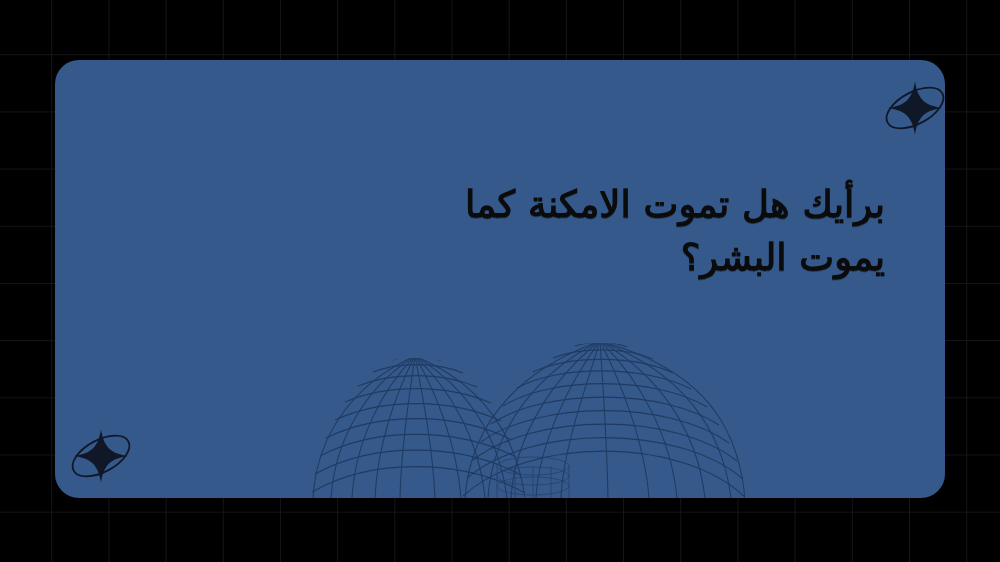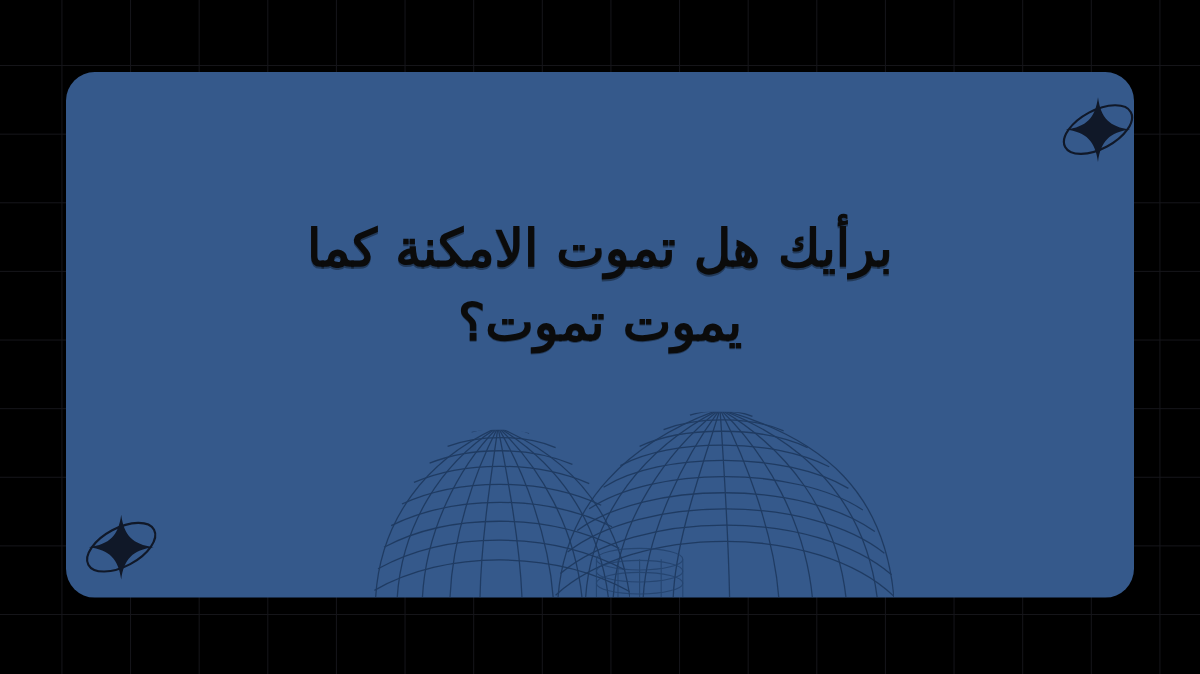--- a/index.html
+++ b/index.html
@@ -46,27 +46,26 @@
     overflow:hidden;
     pointer-events:none;
   }
   #mesh-art svg { display:block; width:890px; height:160px; }
 
   
   #headline {
     position:absolute;
     left:60px; right:60px;
     top:118px;
-    text-align:center;
     direction:rtl;
     unicode-bidi:bidi-override;
     color:#0b0b0b;
     font-family:"DejaVu Serif", "Liberation Serif", serif;
     font-weight:bold;
-    font-size:43px;
+    font-size:37px;
     line-height:1.42;
     letter-spacing:0px;
     text-shadow:0 1px 0 rgba(0,0,0,0.35);
   }
   #headline .line { display:block; white-space:nowrap; }
 
   
   .sparkle {
     position:absolute;
     width:72px; height:72px;
@@ -154,21 +153,21 @@
           <path d="M460,128 L460,160"></path>
           <path d="M478,128 L478,160"></path>
           <path d="M496,128 L496,160"></path>
           <path d="M514,128 L514,160"></path>
         </g>
       </svg>
     </div>
 
     <div id="headline">
       <span class="line">برأيك هل تموت الامكنة كما</span>
-      <span class="line">يموت تموت؟</span>
+      <span class="line">يموت البشر؟</span>
     </div>
 
     <div class="sparkle" id="sparkle-top-right">
       <svg viewBox="0 0 72 72" aria-hidden="true">
         <ellipse cx="36" cy="36" rx="31" ry="16" fill="none" stroke="#101828" stroke-width="1.8" transform="rotate(-28 36 36)"></ellipse>
         <path d="M36,9 C38.4,26.5 45.5,33.6 63,36 C45.5,38.4 38.4,45.5 36,63 C33.6,45.5 26.5,38.4 9,36 C26.5,33.6 33.6,26.5 36,9 Z" fill="#101828"></path>
       </svg>
     </div>
 
     <div class="sparkle" id="sparkle-bottom-left">

